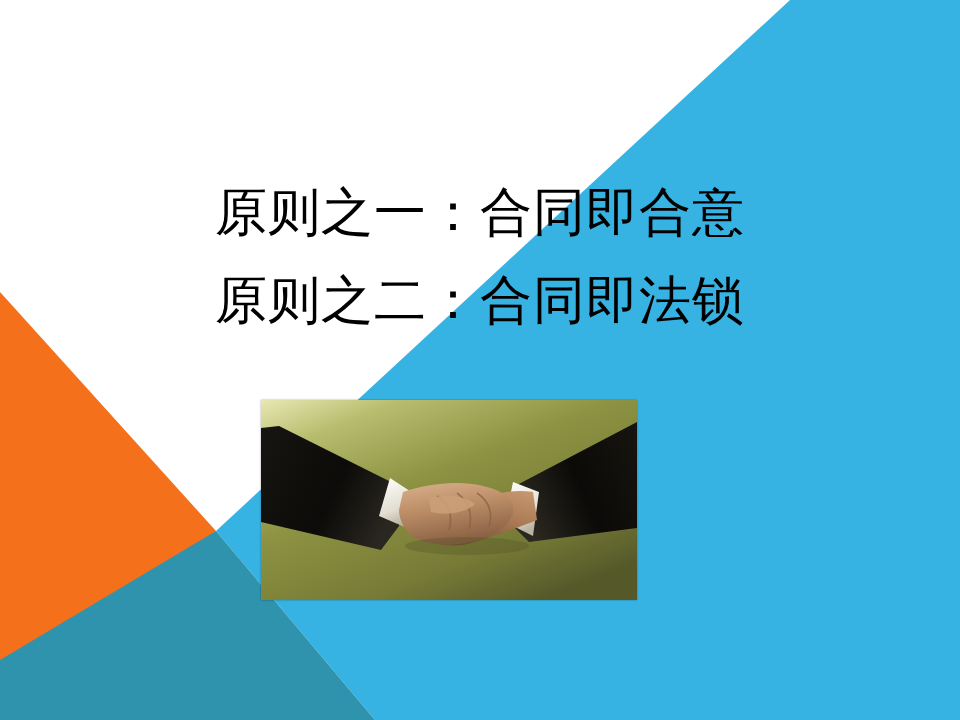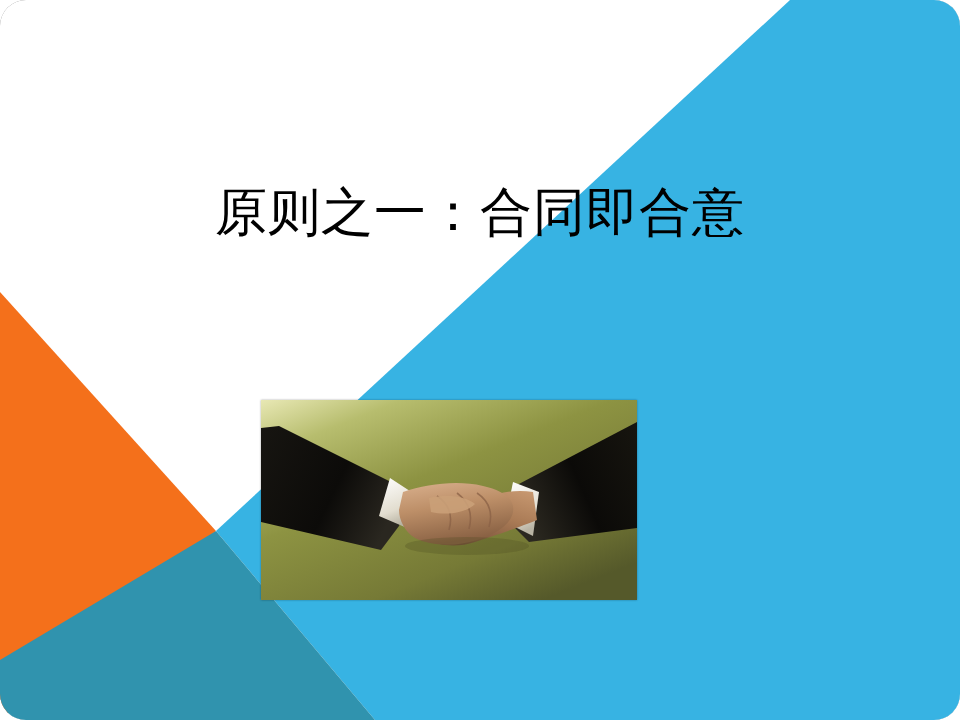--- a/index.html
+++ b/index.html
@@ -8,21 +8,20 @@
     padding: 0;
     background: #ffffff;
   }
   #slide {
     position: relative;
     width: 960px;
     height: 720px;
     overflow: hidden;
     background: #737373;
     font-family: "DejaVu Sans", "Liberation Sans", sans-serif;
-    border-radius: 26px;
   }
 
   
   .shape {
     position: absolute;
     top: 0;
     left: 0;
     width: 960px;
     height: 720px;
     pointer-events: none;
@@ -72,20 +71,21 @@
 
     <polygon id="blue-wedge" fill="#37B3E3" points="790,0 960,0 960,720 375,720 216,531"></polygon>
 
     <polygon id="orange-triangle" fill="#F4701B" points="0,292 216,531 0,720"></polygon>
 
     <polygon id="teal-triangle" fill="#3093AE" points="216,531 375,720 0,720 0,660"></polygon>
   </svg>
 
   <div class="title-block">
     <span class="title-line" style="color: rgb(0, 0, 0);">原则之一：合同即合意</span>
+    <span class="title-line" style="color: rgb(0, 0, 0);">原则之二：合同即法锁</span>
   </div>
 
   <div class="photo" title="两位身着深色西装的人握手" style="left: 261px; top: 400px; width: 376px; height: 200px; background: rgb(138, 143, 66);">
     <svg viewBox="0 0 376 200" preserveAspectRatio="none" xmlns="http://www.w3.org/2000/svg">
       <defs>
         <linearGradient id="olive" x1="0" y1="0" x2="0.75" y2="1">
           <stop offset="0%" stop-color="#e8e8b4"></stop>
           <stop offset="18%" stop-color="#b7bd6e"></stop>
           <stop offset="45%" stop-color="#8d9342"></stop>
           <stop offset="78%" stop-color="#767a36"></stop>

